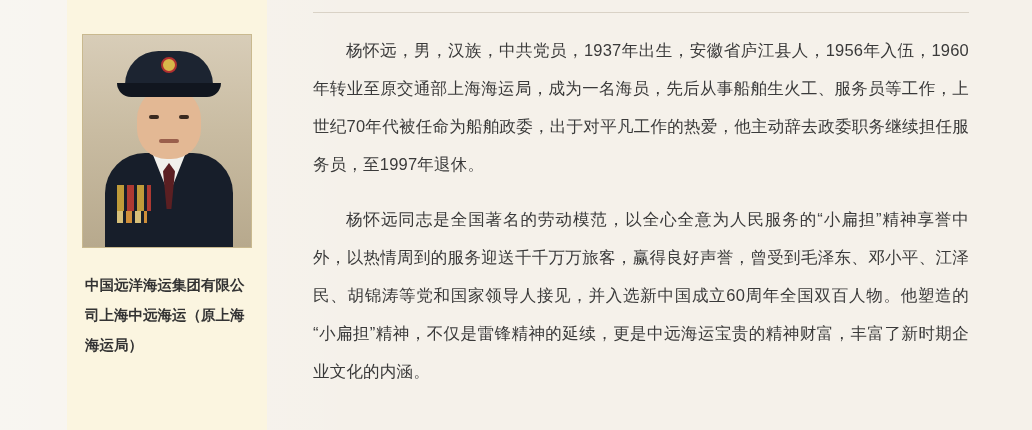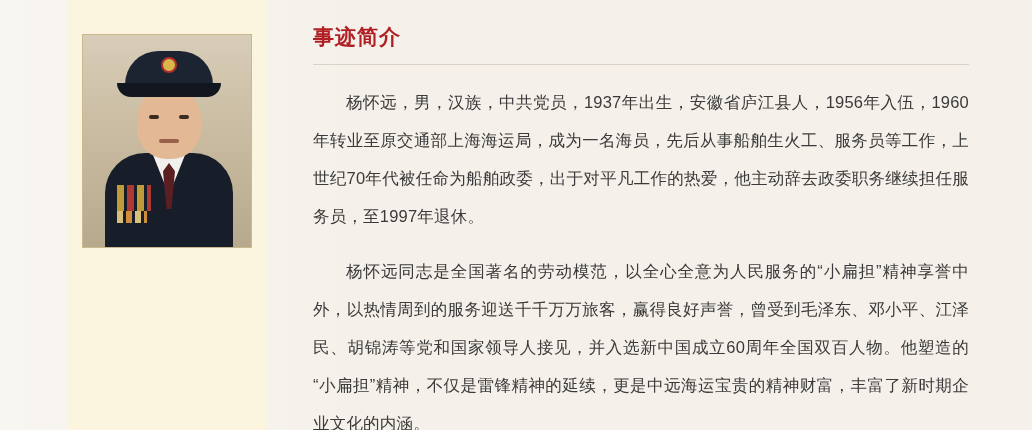--- a/index.html
+++ b/index.html
@@ -211,22 +211,22 @@
         <div class="p-medals2"></div>
         <div class="p-face"></div>
         <div class="p-hat"></div>
         <div class="p-hat-brim"></div>
         <div class="p-hat-badge"></div>
         <div class="p-eye-l"></div>
         <div class="p-eye-r"></div>
         <div class="p-mouth"></div>
       </div>
     </div>
+    <div class="profile-text">中国远洋海运集团有限公司上海中远海运（原上海海运局）</div>
   </div>
 
   <div class="article-col">
-    <div class="section-title">事迹简介</div>
     <div class="title-rule"></div>
     <p class="para">杨怀远，男，汉族，中共党员，1937年出生，安徽省庐江县人，1956年入伍，1960年转业至原交通部上海海运局，成为一名海员，先后从事船舶生火工、服务员等工作，上世纪70年代被任命为船舶政委，出于对平凡工作的热爱，他主动辞去政委职务继续担任服务员，至1997年退休。</p>
     <p class="para second">杨怀远同志是全国著名的劳动模范，以全心全意为人民服务的“小扁担”精神享誉中外，以热情周到的服务迎送千千万万旅客，赢得良好声誉，曾受到毛泽东、邓小平、江泽民、胡锦涛等党和国家领导人接见，并入选新中国成立60周年全国双百人物。他塑造的“小扁担”精神，不仅是雷锋精神的延续，更是中远海运宝贵的精神财富，丰富了新时期企业文化的内涵。</p>
   </div>
 
 </div>
 
 </body></html>

